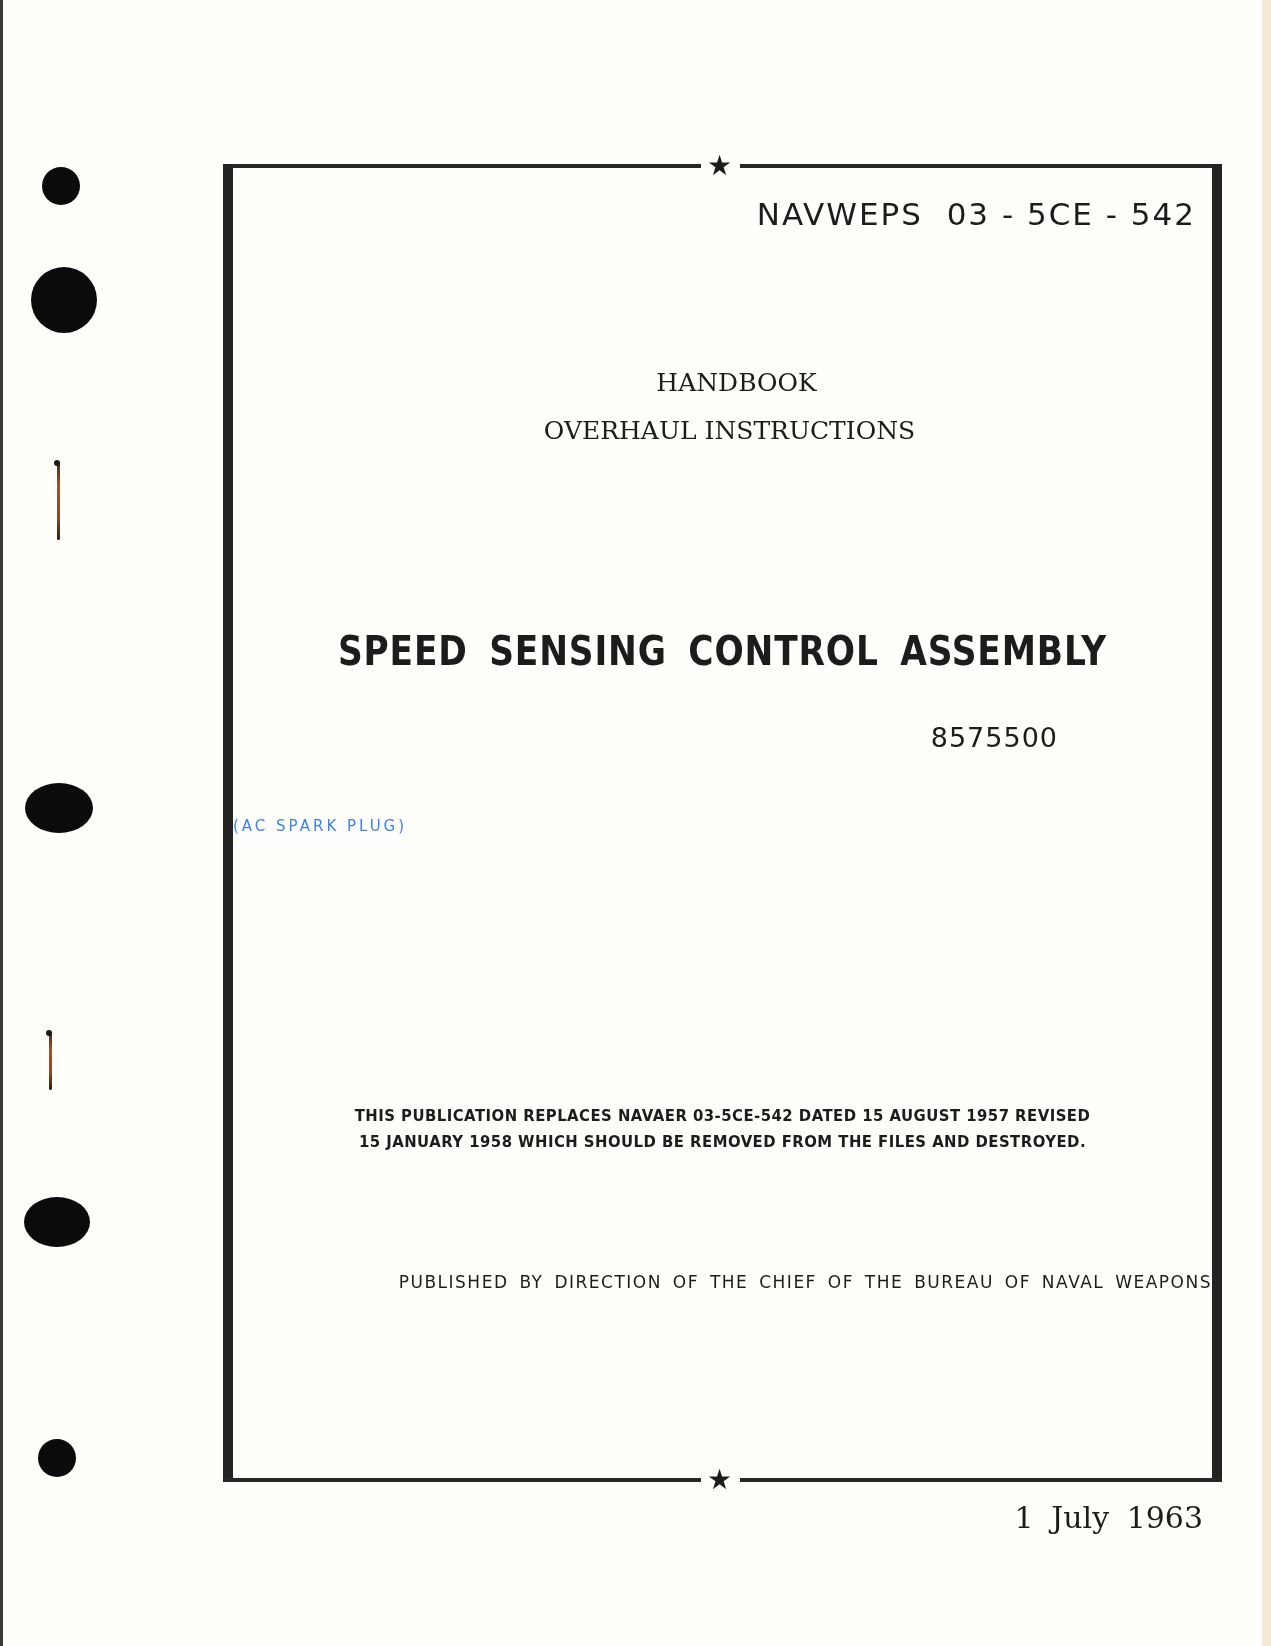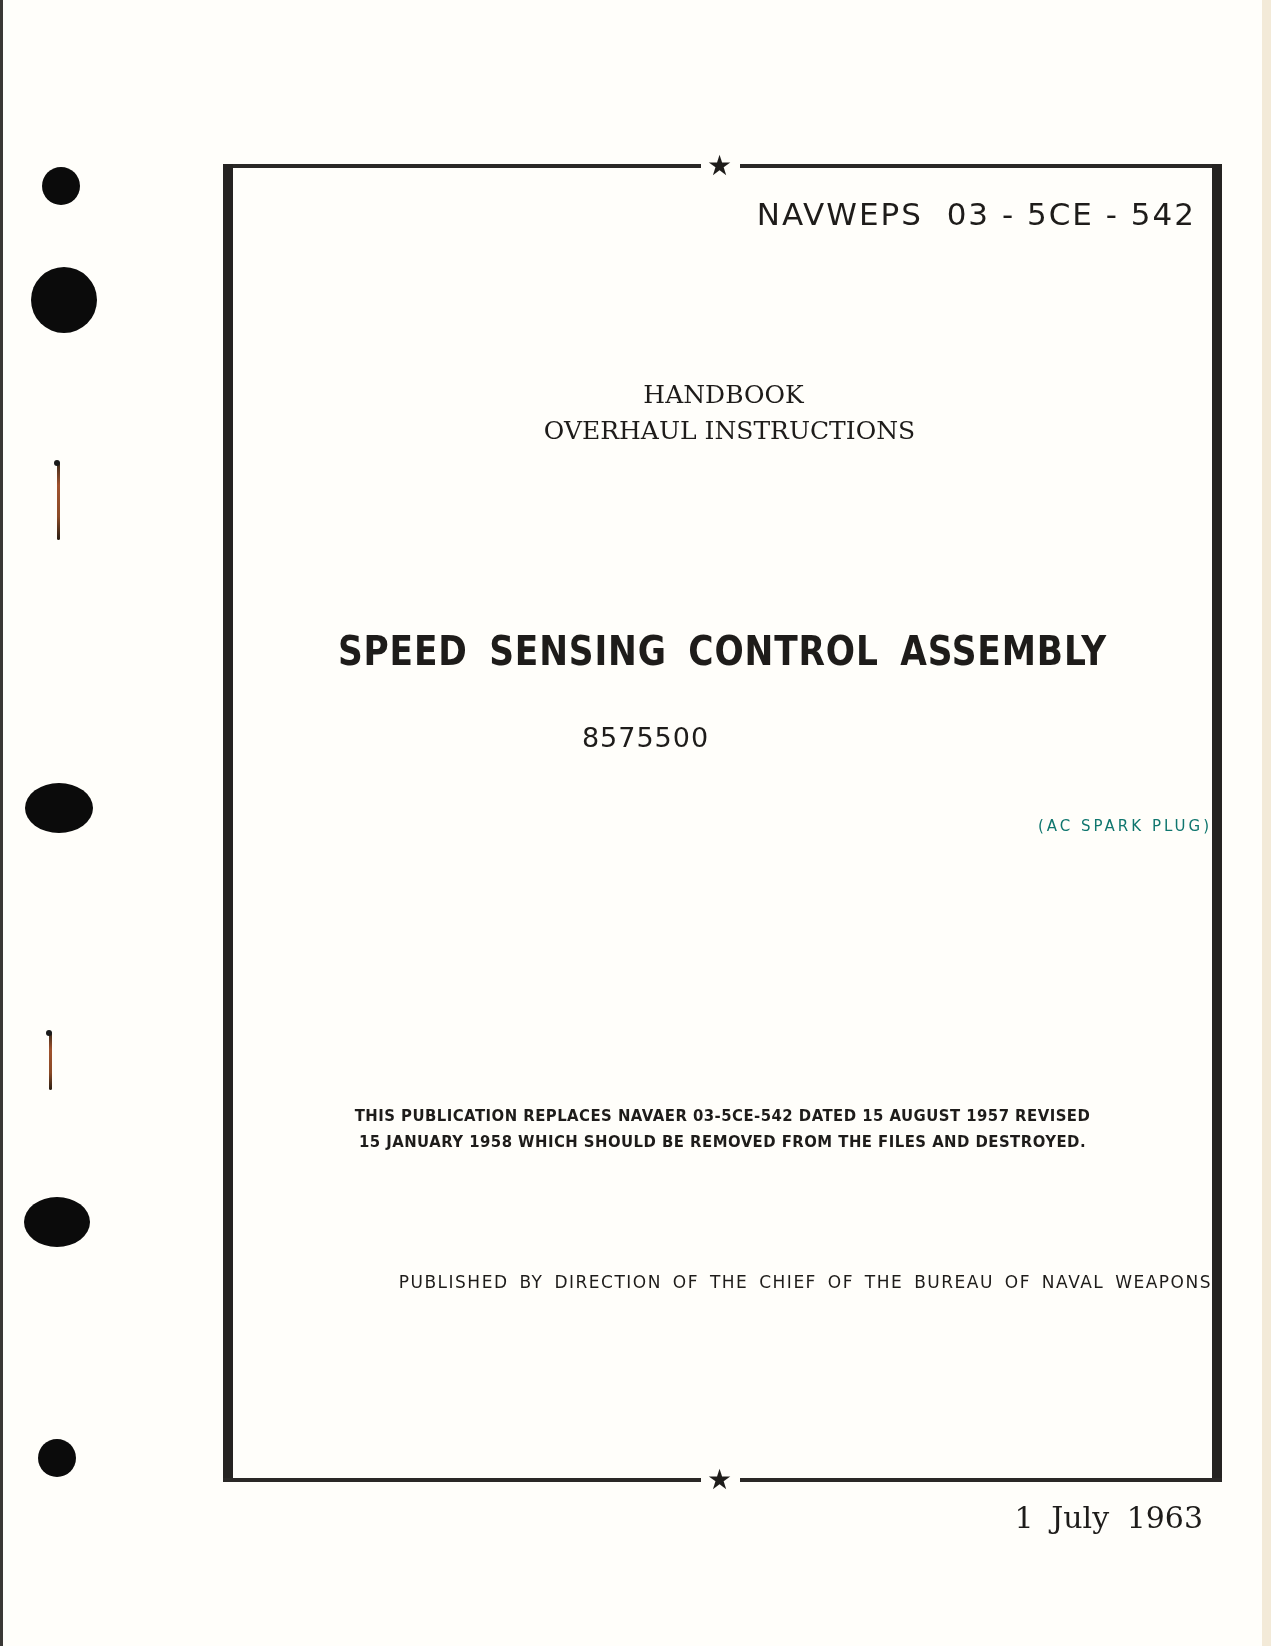--- a/index.html
+++ b/index.html
@@ -24,37 +24,37 @@
       position: absolute; top: 196px; right: 75px;
       font-family: "DejaVu Sans", sans-serif; font-weight: normal;
       font-size: 31px; letter-spacing: 2px; color: #1e1c1a;
       white-space: pre;
     }
     .serif-heading {
       position: absolute; left: 0; width: 1271px; text-align: center;
       font-family: "DejaVu Serif", serif; font-size: 25px; color: #1e1c1a;
       transform: translateX(1px);
     }
-    .handbook { top: 380px; left: 233px; width: 979px; }
+    .handbook { top: 368px; left: 233px; width: 979px; padding-left: 13px; }
     .overhaul { top: 416px; left: 239px; width: 979px; }
 
     .title {
       position: absolute; top: 628px; left: 233px; width: 979px; text-align: center;
       font-family: "DejaVu Sans", sans-serif; font-weight: bold;
       font-size: 40px; letter-spacing: 1px; color: #1e1c1a;
       transform: scaleX(0.86); transform-origin: center;
       word-spacing: 10px;
     }
     .part-number {
-      position: absolute; top: 722px; left: 233px; width: 825px; text-align: center;
+      position: absolute; top: 722px; left: 233px; width: 825px; text-align: right;
       font-family: "DejaVu Sans", sans-serif; font-size: 27px; letter-spacing: 1px; color: #1e1c1a;
     }
     .manufacturer {
-      position: absolute; top: 817px; left: 233px; width: 979px; text-align: right;
-      font-family: "DejaVu Sans", sans-serif; font-size: 15px; letter-spacing: 3px; color: #0f766e;
+      position: absolute; top: 817px; left: 233px; width: 979px; text-align: left;
+      font-family: "DejaVu Sans", sans-serif; font-size: 15px; letter-spacing: 3px; color: #3b82f6;
     }
     .notice {
       position: absolute; left: 233px; width: 979px; text-align: center;
       font-family: "DejaVu Sans", sans-serif; font-weight: bold; font-size: 16px; color: #1e1c1a;
       transform: scaleX(0.93); transform-origin: center; letter-spacing: 0.5px;
     }
     .notice-1 { top: 1106px; }
     .notice-2 { top: 1132px; }
     .published {
       position: absolute; top: 1272px; left: 233px; width: 979px; text-align: right;

